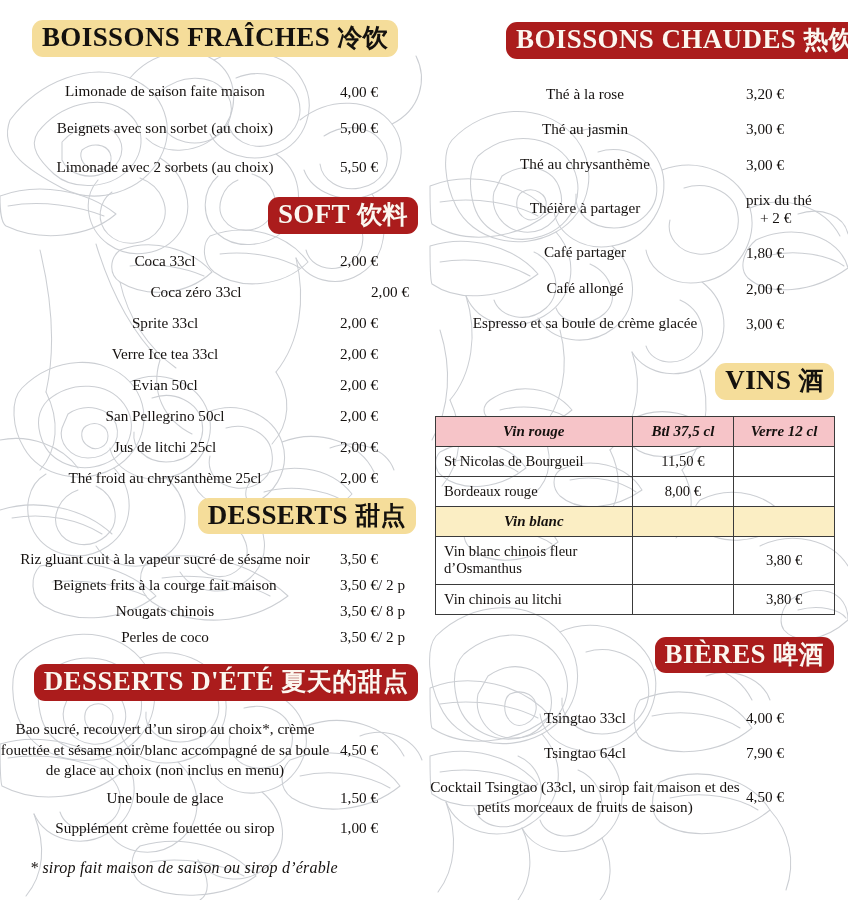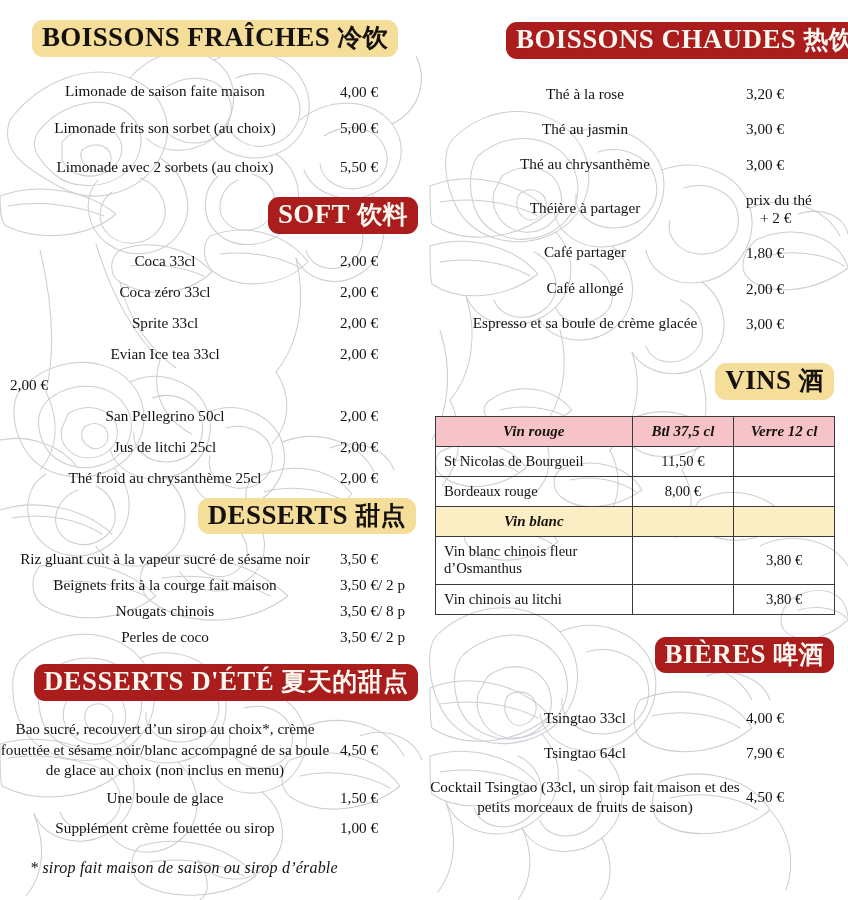--- a/index.html
+++ b/index.html
@@ -291,51 +291,52 @@
     <div style="margin-top:20px;" class="banner-row ban-center">
       <span class="banner banner-yellow"><span>BOISSONS FRAÎCHES</span>&nbsp;<span class="cn">冷饮</span></span>
     </div>
 
     <div class="items" style="margin-top:18px;">
       <div class="row" style="height:34px;">
         <span class="name">Limonade de saison faite maison</span>
         <span class="price">4,00 €</span>
       </div>
       <div class="row" style="height:39px;">
-        <span class="name">Limonade frits son sorbet (au choix)</span>
+        <span class="name">Beignets avec son sorbet (au choix)</span>
         <span class="price">5,00 €</span>
       </div>
       <div class="row" style="height:39px;">
         <span class="name">Limonade avec 2 sorbets (au choix)</span>
         <span class="price">5,50 €</span>
       </div>
     </div>
 
     <div style="margin-top:10px; padding-right:12px;" class="banner-row ban-right">
       <span class="banner banner-red"><span>SOFT</span>&nbsp;<span class="cn">饮料</span></span>
     </div>
 
     <div class="items" style="margin-top:12px;">
       <div class="row" style="height:31px;">
         <span class="name">Coca 33cl</span>
         <span class="price">2,00 €</span>
       </div>
-      <div class="row" style="height:31px;">
+      <div class="row" style="height:31px;padding-left:31px;">
         <span class="name">Coca zéro 33cl</span>
         <span class="price">2,00 €</span>
       </div>
       <div class="row" style="height:31px;">
         <span class="name">Sprite 33cl</span>
         <span class="price">2,00 €</span>
       </div>
       <div class="row" style="height:31px;">
-        <span class="name">Evian Ice tea 33cl</span>
-        <span class="price">2,00 €</span>
-      </div>
-      <div class="row" style="height:31px;">
+        <span class="name">Verre Ice tea 33cl</span>
+        <span class="price">2,00 €</span>
+      </div>
+      <div class="row" style="height:31px;">
+        <span class="name">Evian 50cl</span>
         <span class="price">2,00 €</span>
       </div>
       <div class="row" style="height:31px;">
         <span class="name">San Pellegrino 50cl</span>
         <span class="price">2,00 €</span>
       </div>
       <div class="row" style="height:31px;">
         <span class="name">Jus de litchi 25cl</span>
         <span class="price">2,00 €</span>
       </div>

